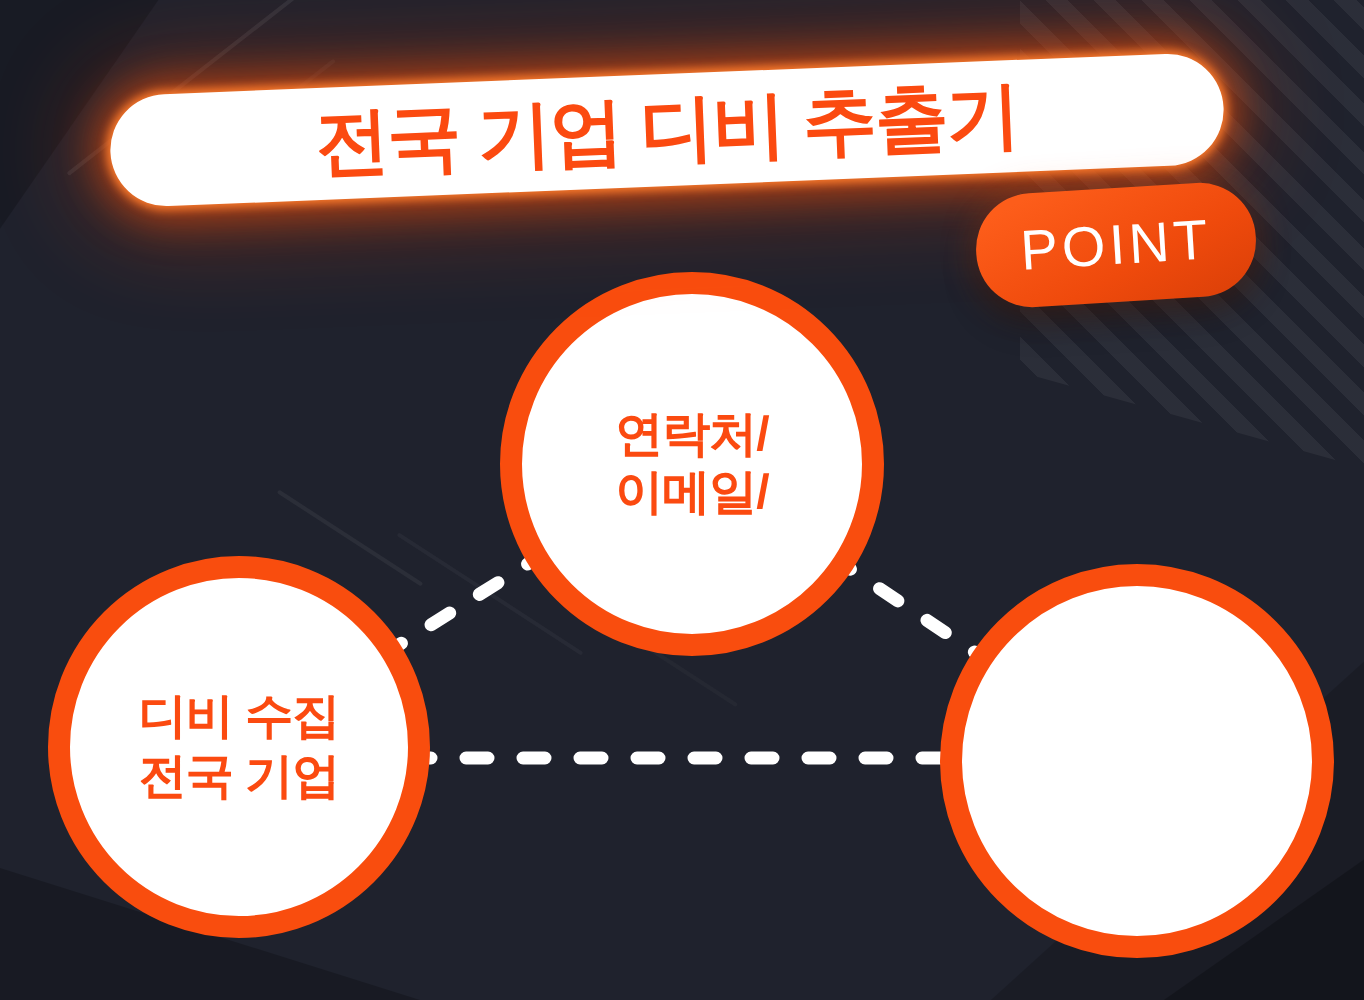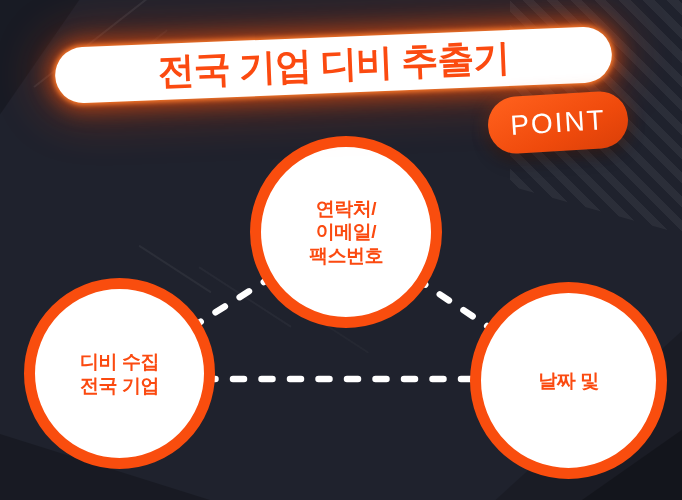--- a/index.html
+++ b/index.html
@@ -80,21 +80,21 @@
   
   .node{
     position:absolute;border-radius:50%;background:#ffffff;
     border:11px solid #f94d0e;box-sizing:border-box;z-index:2;
     display:flex;align-items:center;justify-content:center;text-align:center;
   }
   .node-top{left:250px;top:136px;width:192px;height:192px;}
   .node-left{left:24px;top:278px;width:191px;height:191px;}
   .node-right{left:470px;top:282px;width:197px;height:197px;}
   .node .txt{
-    color:#fb4a10;font-weight:bold;font-size:19px;line-height:1.22;
+    color:#fb4a10;font-weight:bold;font-size:24px;line-height:1.22;
     letter-spacing:-0.5px;
   }
   .node .txt span{display:block;}
 </style>
 </head>
 <body>
 
 <div class="stage">
 
   <div class="bg-stripes-tr"></div>
@@ -119,30 +119,28 @@
   </div>
 
   <div class="point-badge">
     <span>POINT</span>
   </div>
 
   <div class="node node-top">
     <div class="txt">
       <span>연락처/</span>
       <span>이메일/</span>
-      <span>팩스번호</span>
     </div>
   </div>
 
   <div class="node node-left">
     <div class="txt">
       <span>디비 수집</span>
       <span>전국 기업</span>
     </div>
   </div>
 
   <div class="node node-right">
     <div class="txt">
-      <span>날짜 및</span>
     </div>
   </div>
 
 </div>
 
 </body></html>

